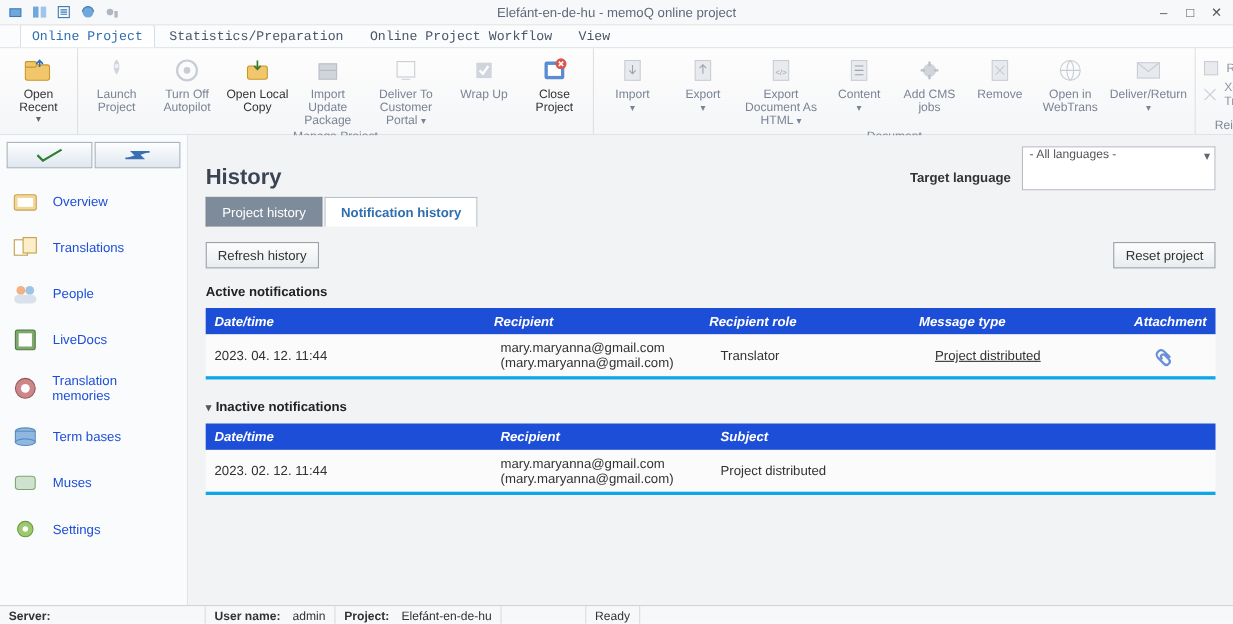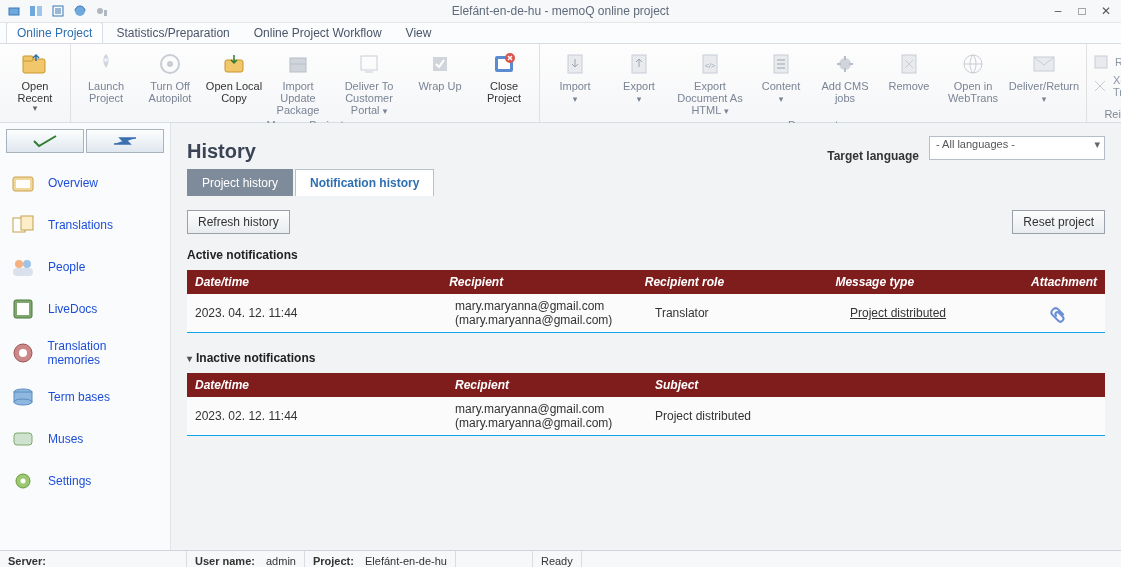--- a/index.html
+++ b/index.html
@@ -10,21 +10,21 @@
   }
   .titlebar {
     height: 22px; background: #f7f8fa; display: flex; align-items: center;
     border-bottom: 1px solid #e5e5e5; position: relative;
   }
   .qat { display: flex; gap: 6px; padding: 0 6px; }
   .qat .qicon { width: 16px; height: 16px; display:flex; align-items:center; justify-content:center;}
   .title-text { position:absolute; left:0; right:0; text-align:center; color:#5e6a7a; font-size:12px; pointer-events:none;}
   .win-controls { margin-left:auto; display:flex; gap:10px; padding:0 8px; color:#555;}
   .win-controls span { width:14px; text-align:center; cursor:default;}
-  .ribbon-tabs { height: 20px; display:flex; align-items:flex-end; border-bottom: 1px solid #d8dde3; background:#fbfcfd; padding-left: 6px;}
+  .ribbon-tabs { height: 20px; display:flex; align-items:flex-end; border-bottom: 1px solid #d8dde3; background:#fbfcfd; padding-left: 18px; font-family: Liberation Mono, monospace;}
   .ribbon-tabs .tab { padding: 3px 10px; font-size: 12px; color:#4a5568; border:1px solid transparent; border-bottom:none; margin-right:2px; }
   .ribbon-tabs .tab.active { color:#2F6FB0; border-color:#d8dde3; background:#fff; border-top-left-radius:3px; border-top-right-radius:3px;}
   .ribbon { height: 78px; background: linear-gradient(#fdfdfd,#f5f6f8); border-bottom: 1px solid #d8dde3; display:flex;}
   .ribbon-group { border-right:1px solid #e0e0e0; display:flex; flex-direction:column; justify-content:space-between; padding: 4px 6px 0 6px;}
   .ribbon-group-items { display:flex; gap: 6px; flex:1; align-items:flex-start;}
   .ribbon-btn { width: 58px; display:flex; flex-direction:column; align-items:center; text-align:center; font-size:11px; color:#7a8495; line-height:1.1; padding-top:2px; }
   .ribbon-btn.enabled { color:#333; }
   .ribbon-btn .ricon { width:28px; height:28px; margin-bottom:2px; display:flex; align-items:center; justify-content:center;}
   .ribbon-group-label { text-align:center; font-size:11px; color:#7d8896; padding:2px 0;}
   .ribbon-small-col { display:flex; flex-direction:column; justify-content:flex-start; gap:4px; padding-top:6px;}
@@ -37,35 +37,35 @@
   .dual-buttons .dbtn.green svg path{stroke:#2e7d32;}
   .dual-buttons .dbtn.blue svg path{stroke:#3a6fb0; fill:#3a6fb0;}
   .nav-list { display:flex; flex-direction:column; padding-top:6px; gap:6px;}
   .nav-item { display:flex; align-items:center; gap:10px; padding: 6px 10px; color:#1d4ed8; font-size:12px;}
   .nav-item .nicon { width:28px; height:24px; display:flex; align-items:center; justify-content:center;}
   .main { flex:1; background:#f2f3f5; display:flex; flex-direction:column; overflow:hidden; min-width:0;}
   .page-header { display:flex; align-items:flex-end; padding: 10px 16px 6px;}
   .page-header h1 { margin:0; font-size:20px; font-weight:600; color:#3a4455;}
   .page-header .tgt { margin-left:auto; display:flex; align-items:center; gap:10px; font-size:12px; color:#333;}
   .page-header .tgt label{font-weight:600;margin-top:16px;}
-  .tgt-select { width:150px; height:20px; border:1px solid #b8bec6; background:#fff; font-size:11px; padding:1px 18px 1px 6px; position:relative; color:#555;}
+  .tgt-select { width:150px; height:20px; border:1px solid #b8bec6; background:#fff; font-size:11px; padding:1px 18px 17px 6px; position:relative; color:#555;}
   .tgt-select::after{content:"▾"; position:absolute; right:4px; top:1px; color:#666;}
   .tabs-row { padding: 0 16px; }
   .tabs-row .tabbar { display:flex; }
   .tabs-row .ptab { padding:6px 14px; font-size:12px; border:1px solid #b9c0c9; border-bottom:none; margin-right:2px; }
   .tabs-row .ptab.inactive { background:#7e8b9b; color:#fff; border-color:#7e8b9b;}
   .tabs-row .ptab.active { background:#fff; color:#2F6FB0; font-weight:700;}
   .action-row { padding: 14px 16px 10px; display:flex; }
   .btn { border:1px solid #9aa1aa; background:linear-gradient(#fdfdfd,#e9ecef); padding:4px 10px; font-size:12px; color:#333; }
   .action-row .btn + .btn { margin-left:auto;}
   .section-title { padding: 4px 16px; font-weight:600; color:#222; font-size:12px;}
   .table { margin: 4px 16px;}
-  .thead { background:#7f1d1d; color:#fff; display:flex; font-style:italic; font-weight:600; font-size:12px;}
+  .thead { background:#1d4ed8; color:#fff; display:flex; font-style:italic; font-weight:600; font-size:12px;}
   .thead > div, .trow > div { padding:5px 8px; box-sizing:border-box;}
-  .trow { display:flex; background:#fbfbfc; color:#333; font-size:12px; border-bottom:1px solid #0ea5e9;}
+  .trow { display:flex; background:#fbfbfc; color:#333; font-size:12px; border-bottom:3px solid #0ea5e9;}
   .trow > div { display:flex; flex-direction:column; justify-content:center;}
   .c-dt{width:260px;} .c-rec{width:200px;} .c-role{width:195px;} .c-msg{width:200px;} .c-att{flex:1;}
   .c2-dt{width:260px;} .c2-rec{width:200px;} .c2-sub{flex:1;}
   .underline { text-decoration: underline; }
   .collapse-arrow::before{content:"▾"; color:#555; font-size:10px; margin-right:4px;}
   .statusbar { height:20px; border-top:1px solid #d0d4da; background:#f7f8f9; display:flex; align-items:center; font-size:11px; color:#333;}
   .statusbar .cell { padding:0 8px; border-right:1px solid #d9dde2; height:100%; display:flex; align-items:center; gap:4px;}
   .statusbar .cell.server{width:170px; font-weight:600;}
   .statusbar .lbl{font-weight:600;}
   .attach-icon svg{transform:rotate(-45deg);}

